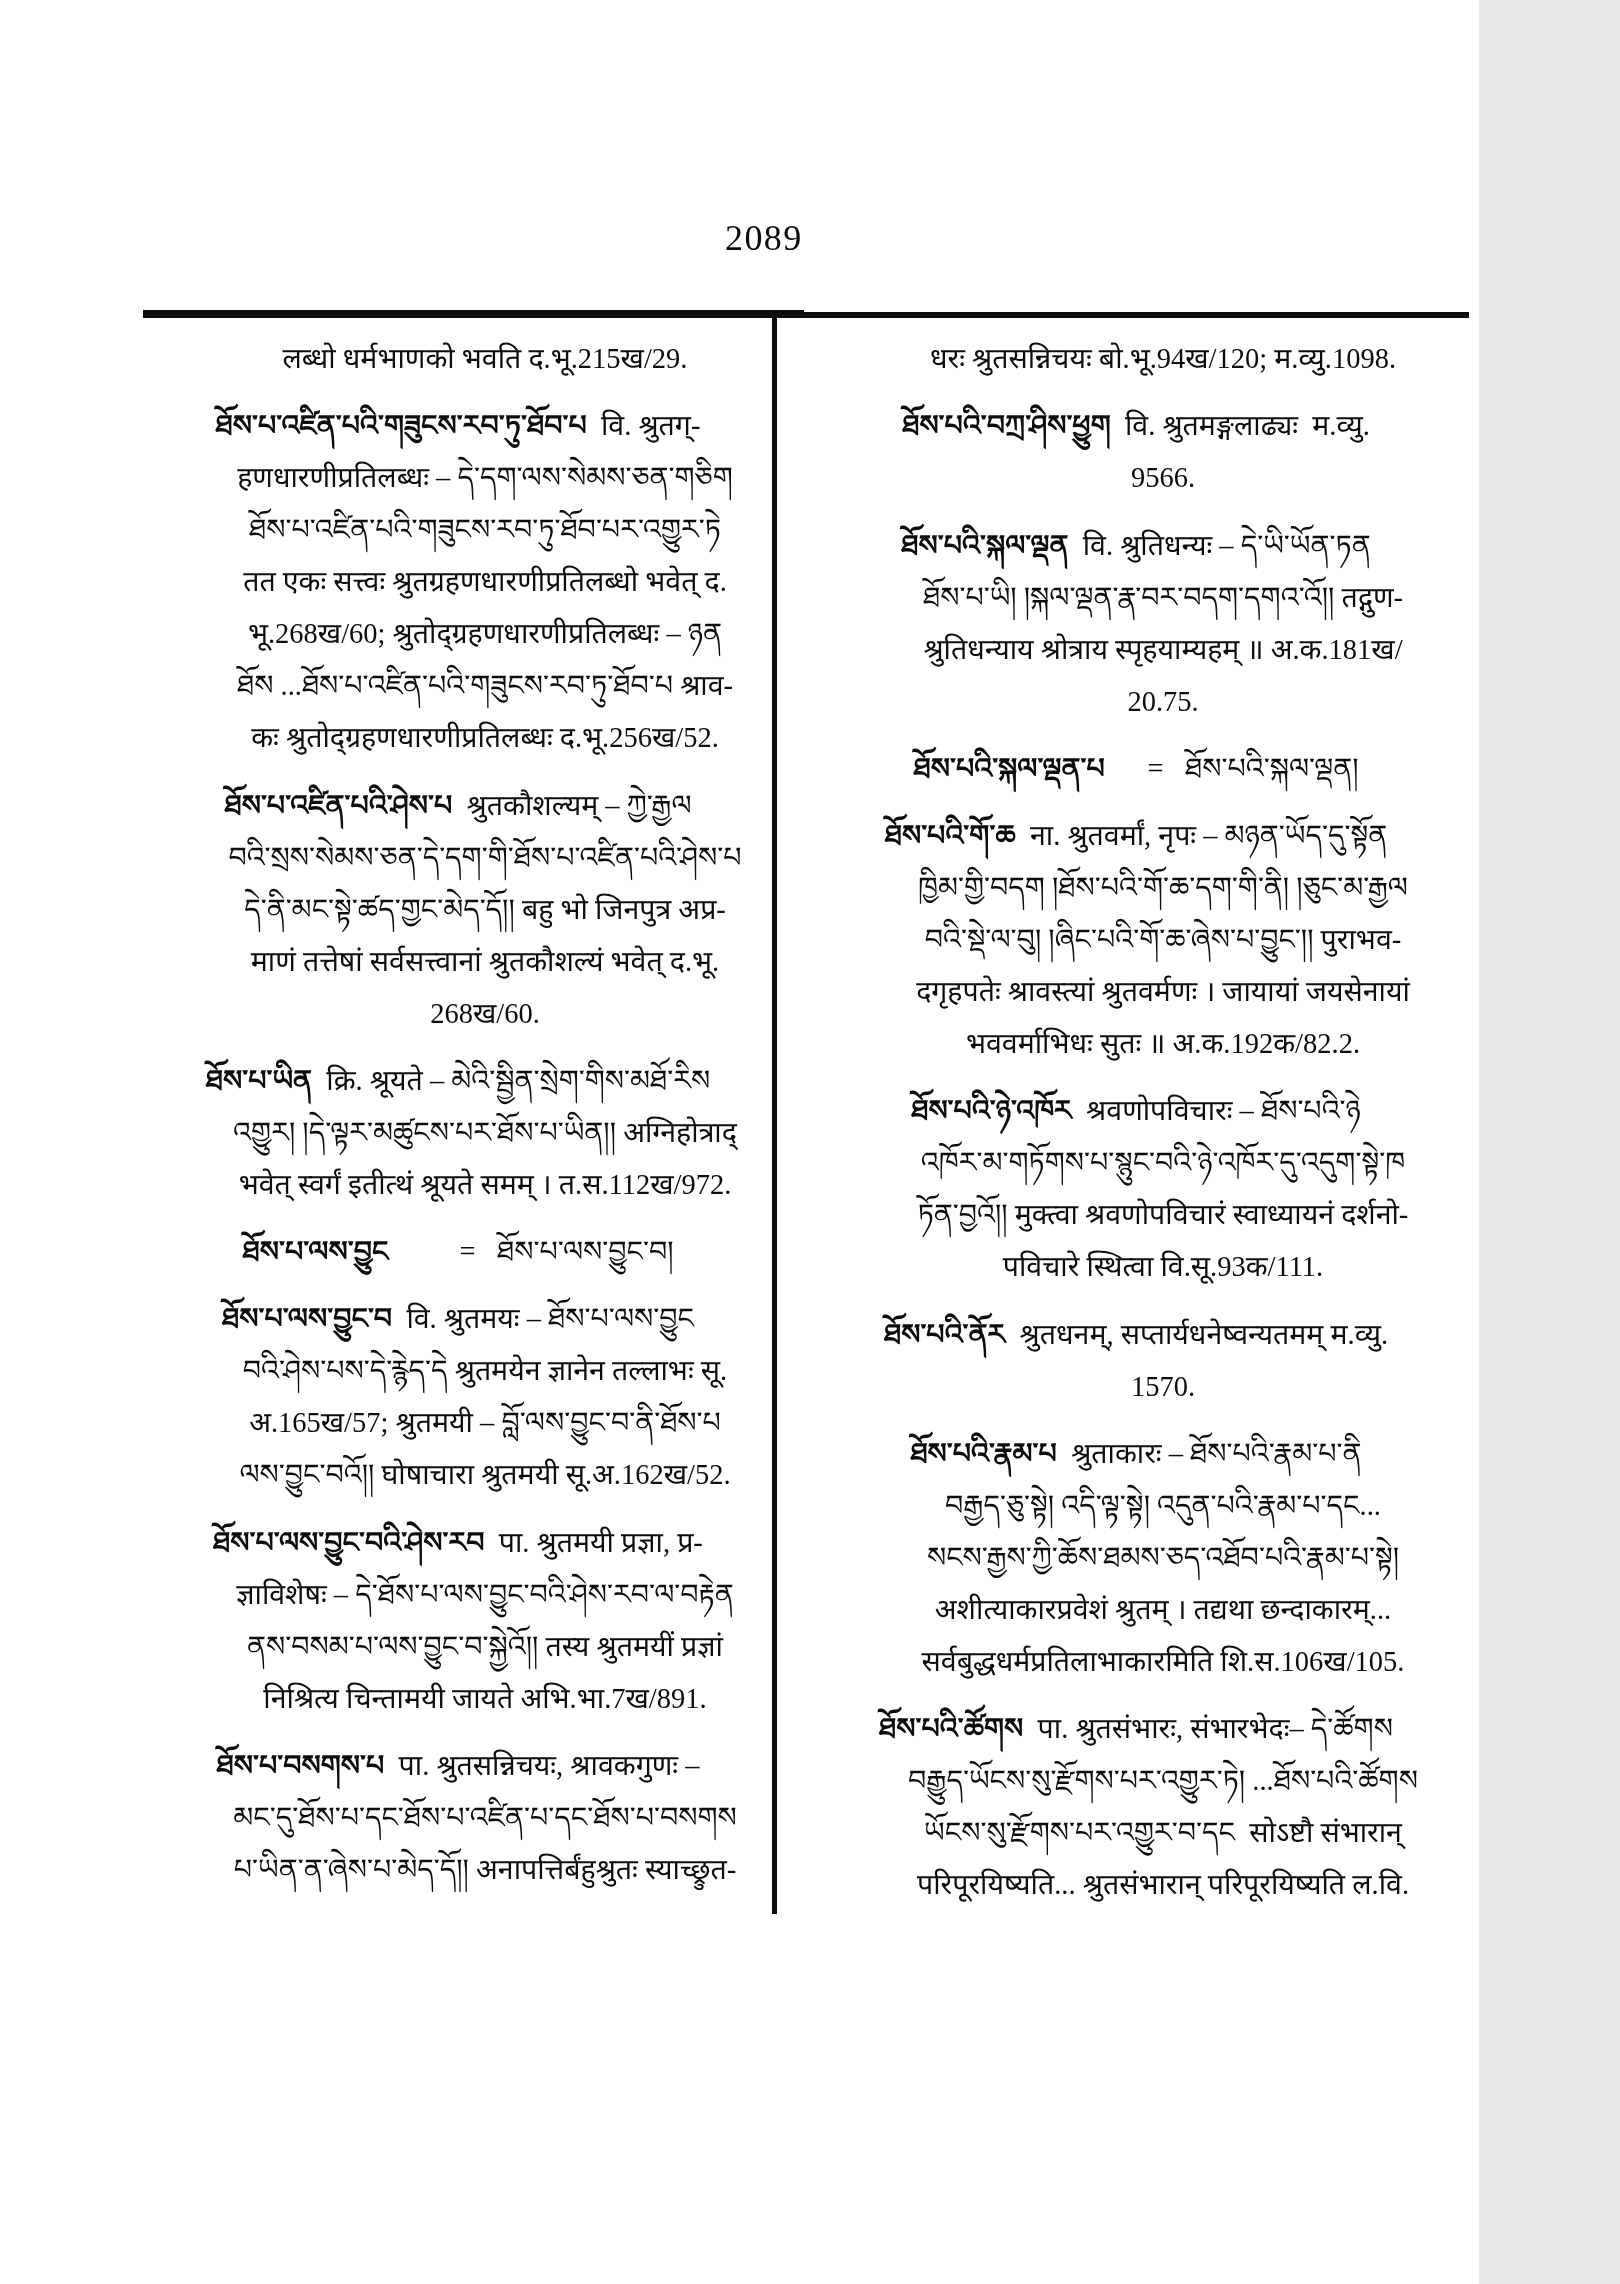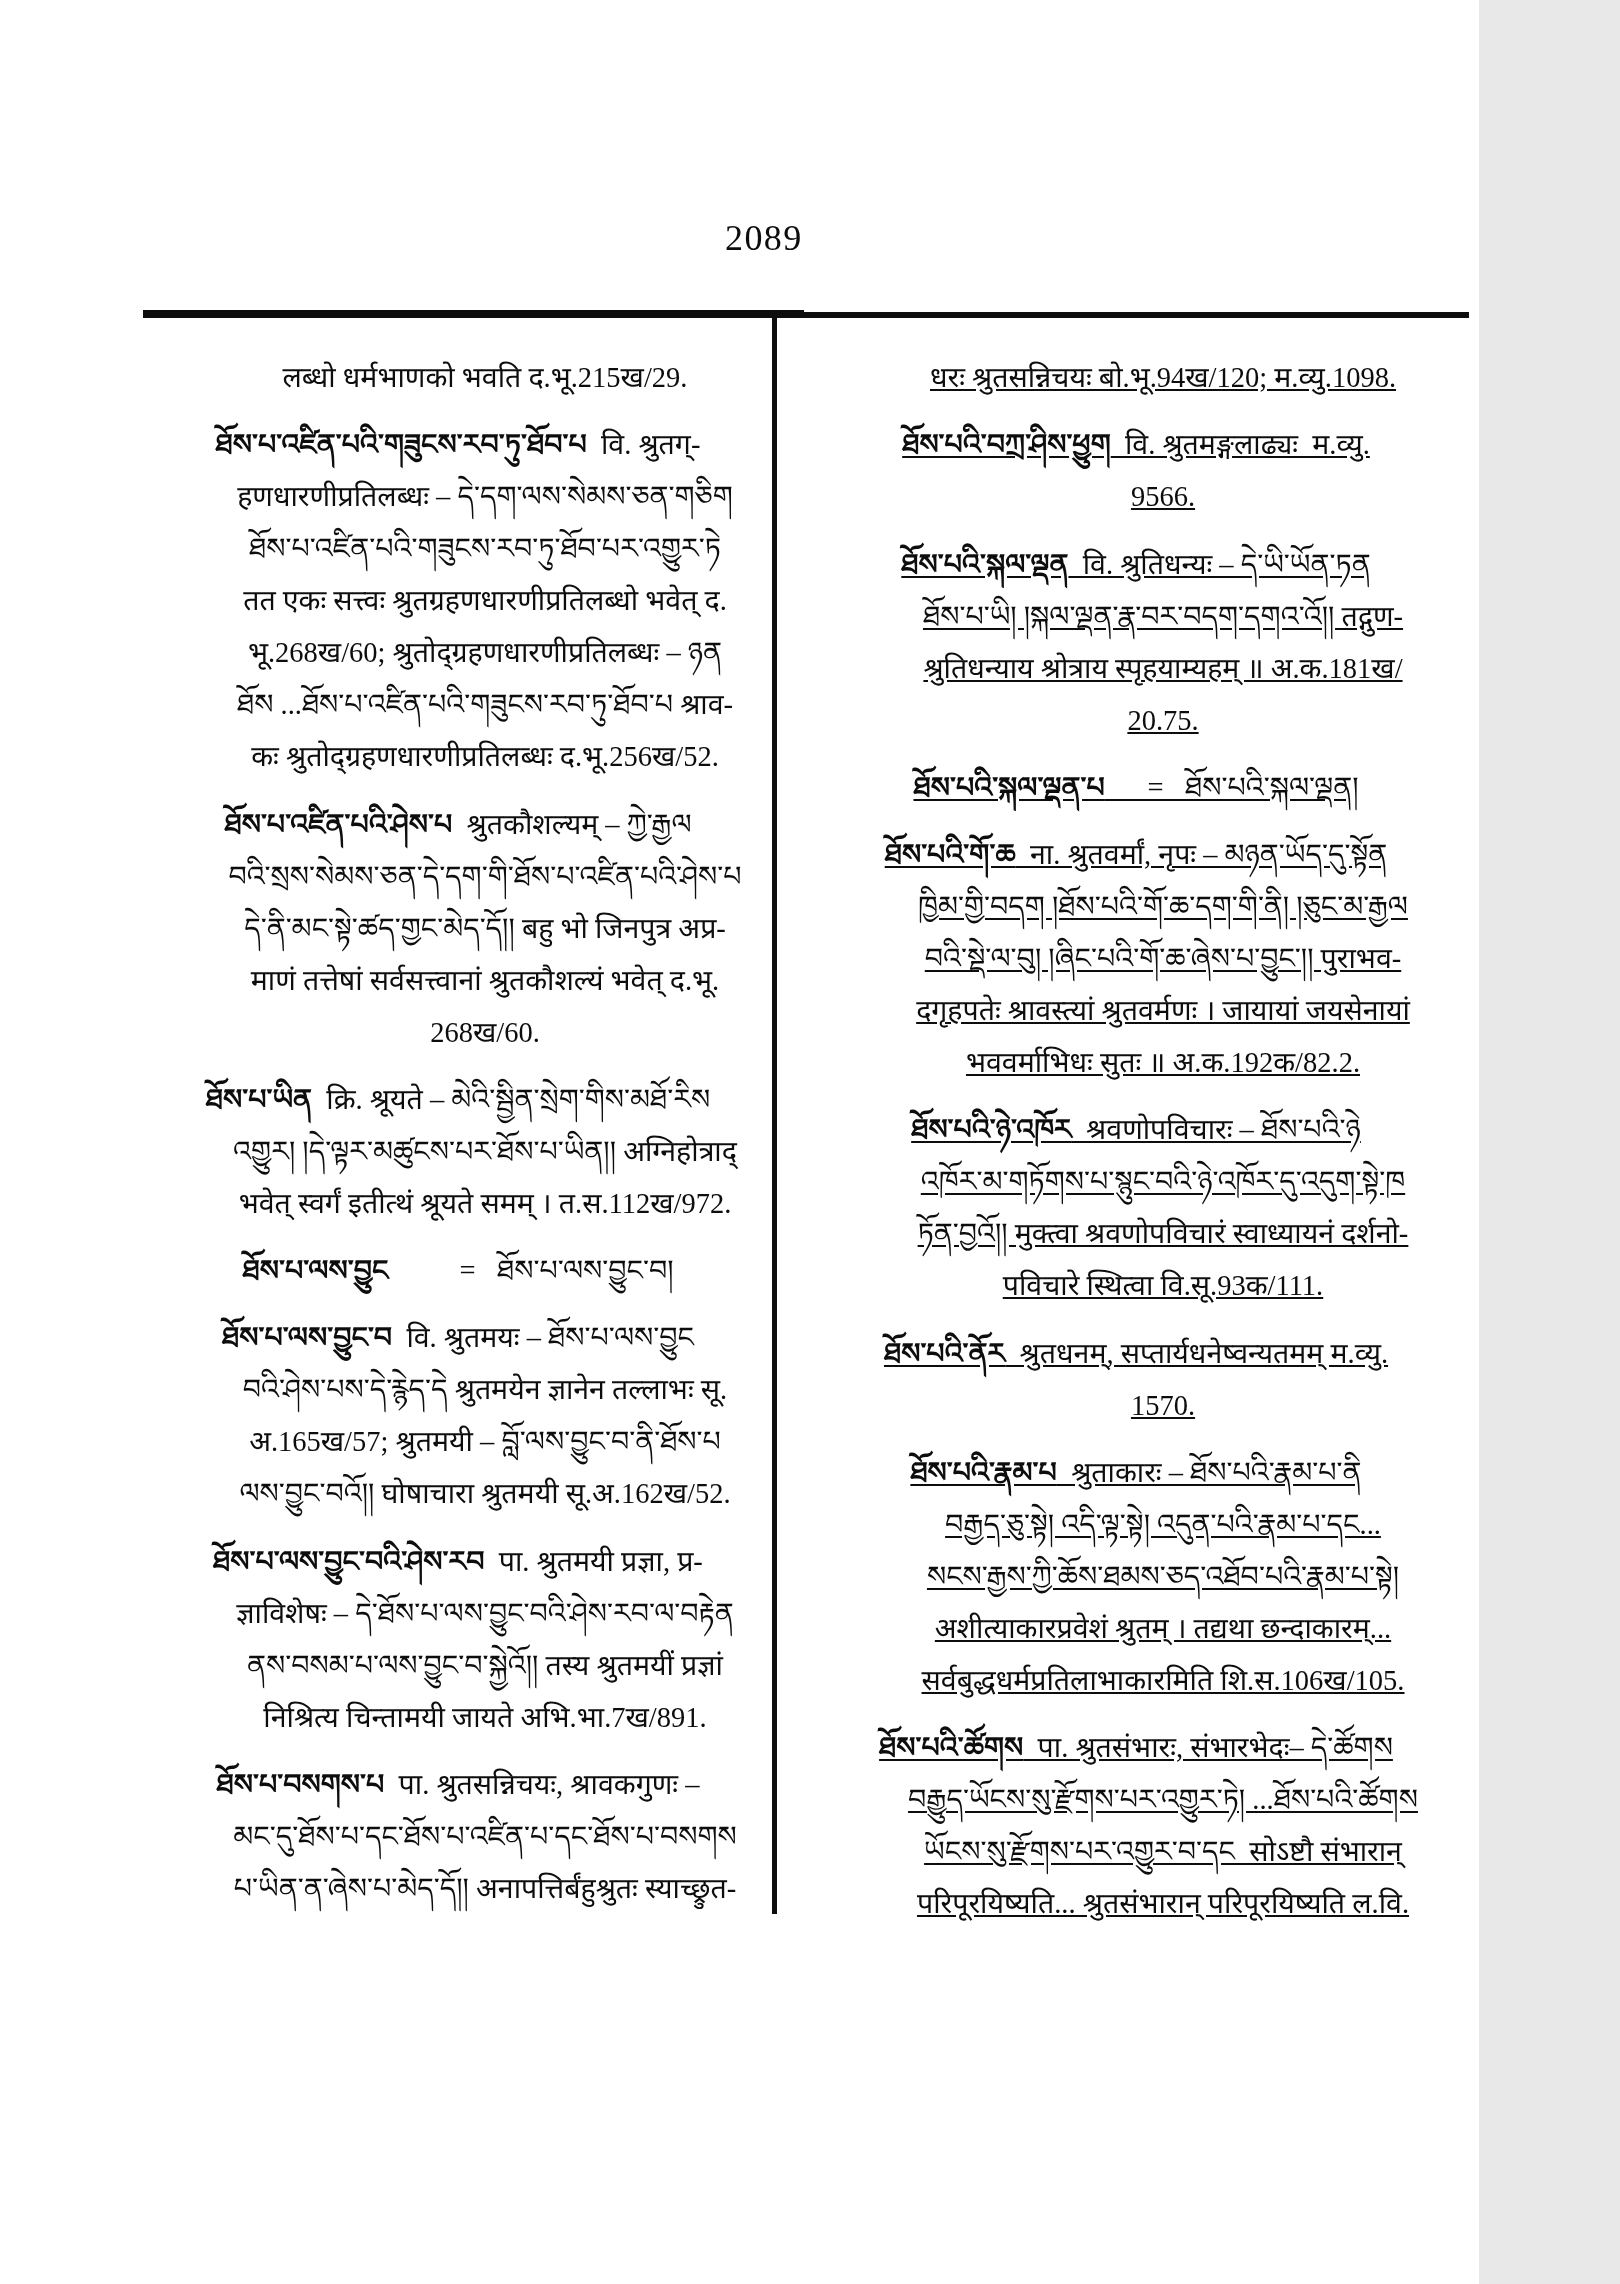--- a/index.html
+++ b/index.html
@@ -27,26 +27,26 @@
   }
   .top-rule-left-thick{
     position:absolute;left:143px;top:310px;
     width:661px;height:3.5px;background:#0d0d0d;
   }
   .column-divider{
     position:absolute;left:772px;top:313px;
     width:4.9px;height:1601px;background:#0d0d0d;
   }
   .col{
-    position:absolute;top:352px;
+    position:absolute;top:333px;
     font-size:28.5px;line-height:52px;
     white-space:pre-wrap;
   }
   .col-left{left:150px;width:616px;}
-  .col-right{left:795px;width:682px;text-decoration:underline;}
+  .col-right{left:795px;width:682px;}
   .ln{min-height:52px;}
   .ln.cont{padding-left:54px;}
   .ln.entry{margin-top:15.3px;padding-left:0;}
   .hw{font-weight:bold;}
   .rest{font-weight:normal;}
 </style>
 </head>
 <body>
 
 <div class="page">

